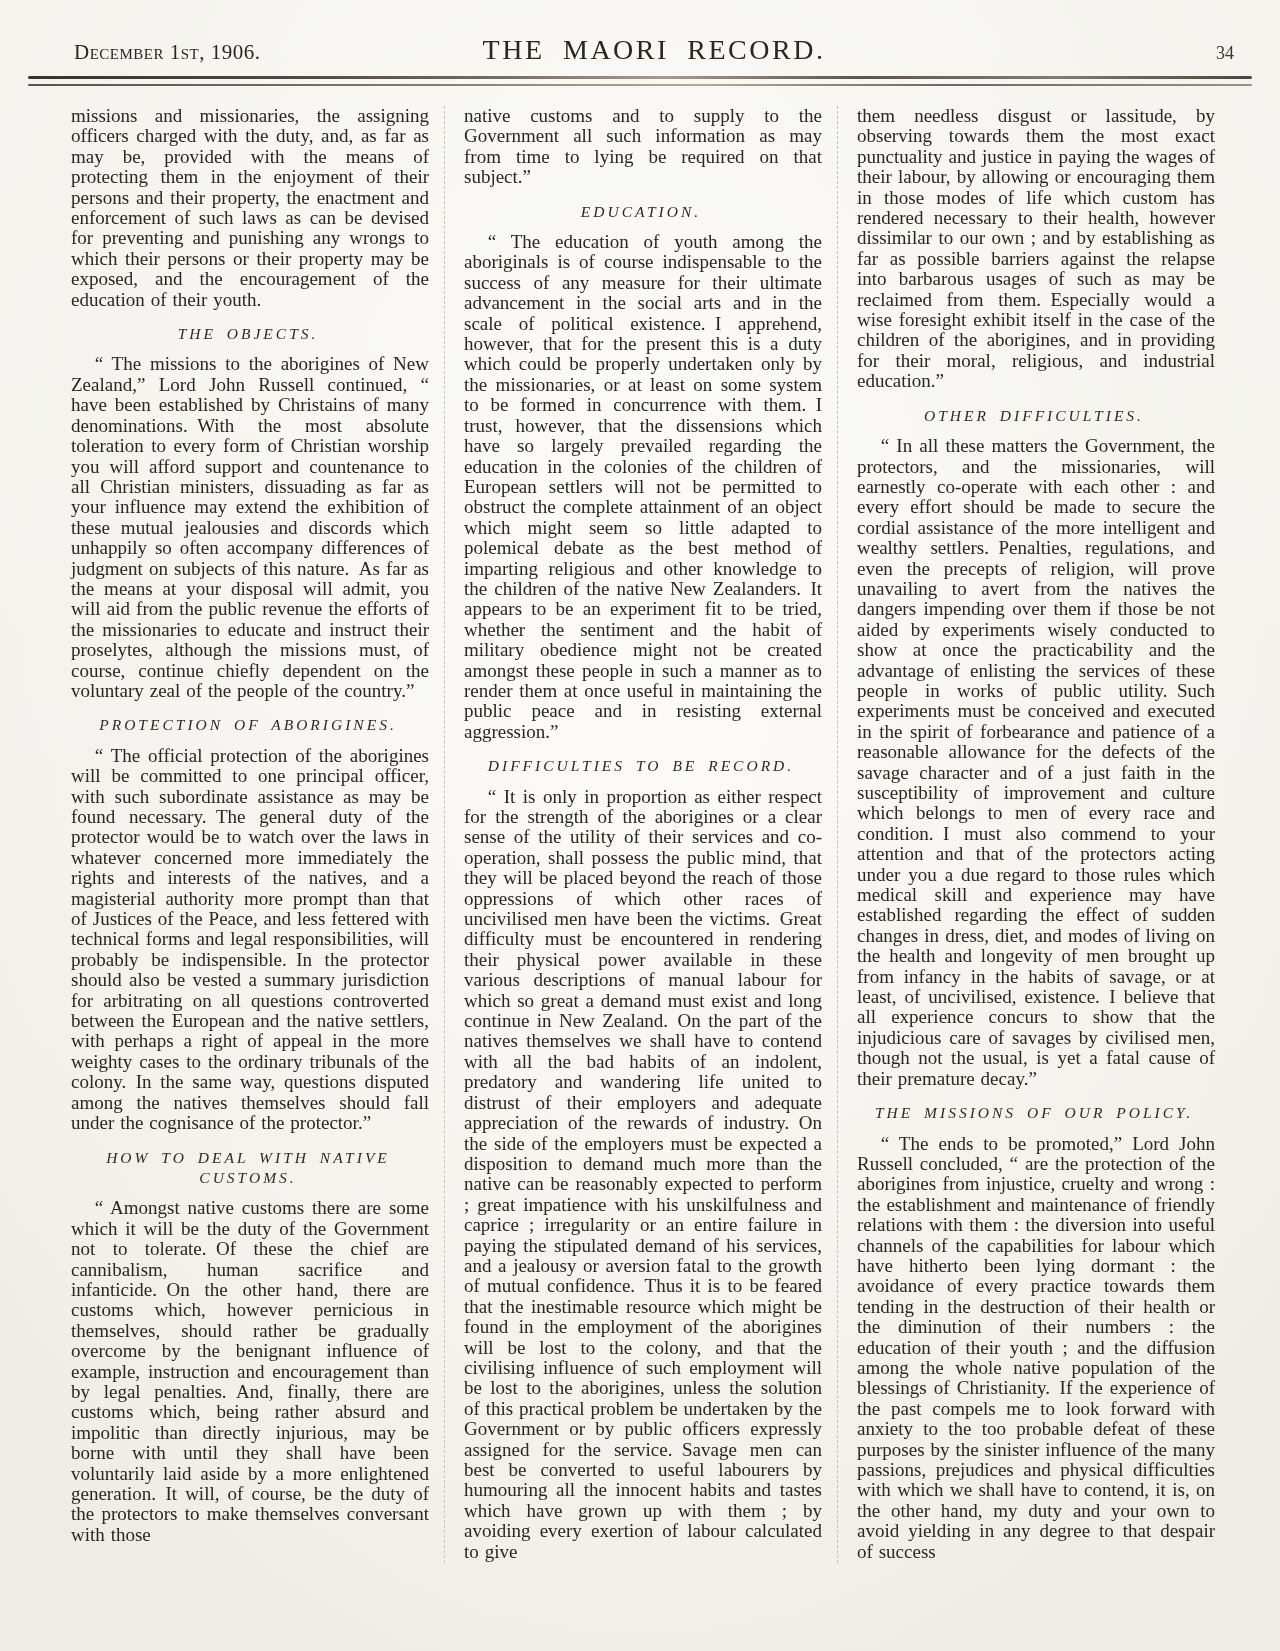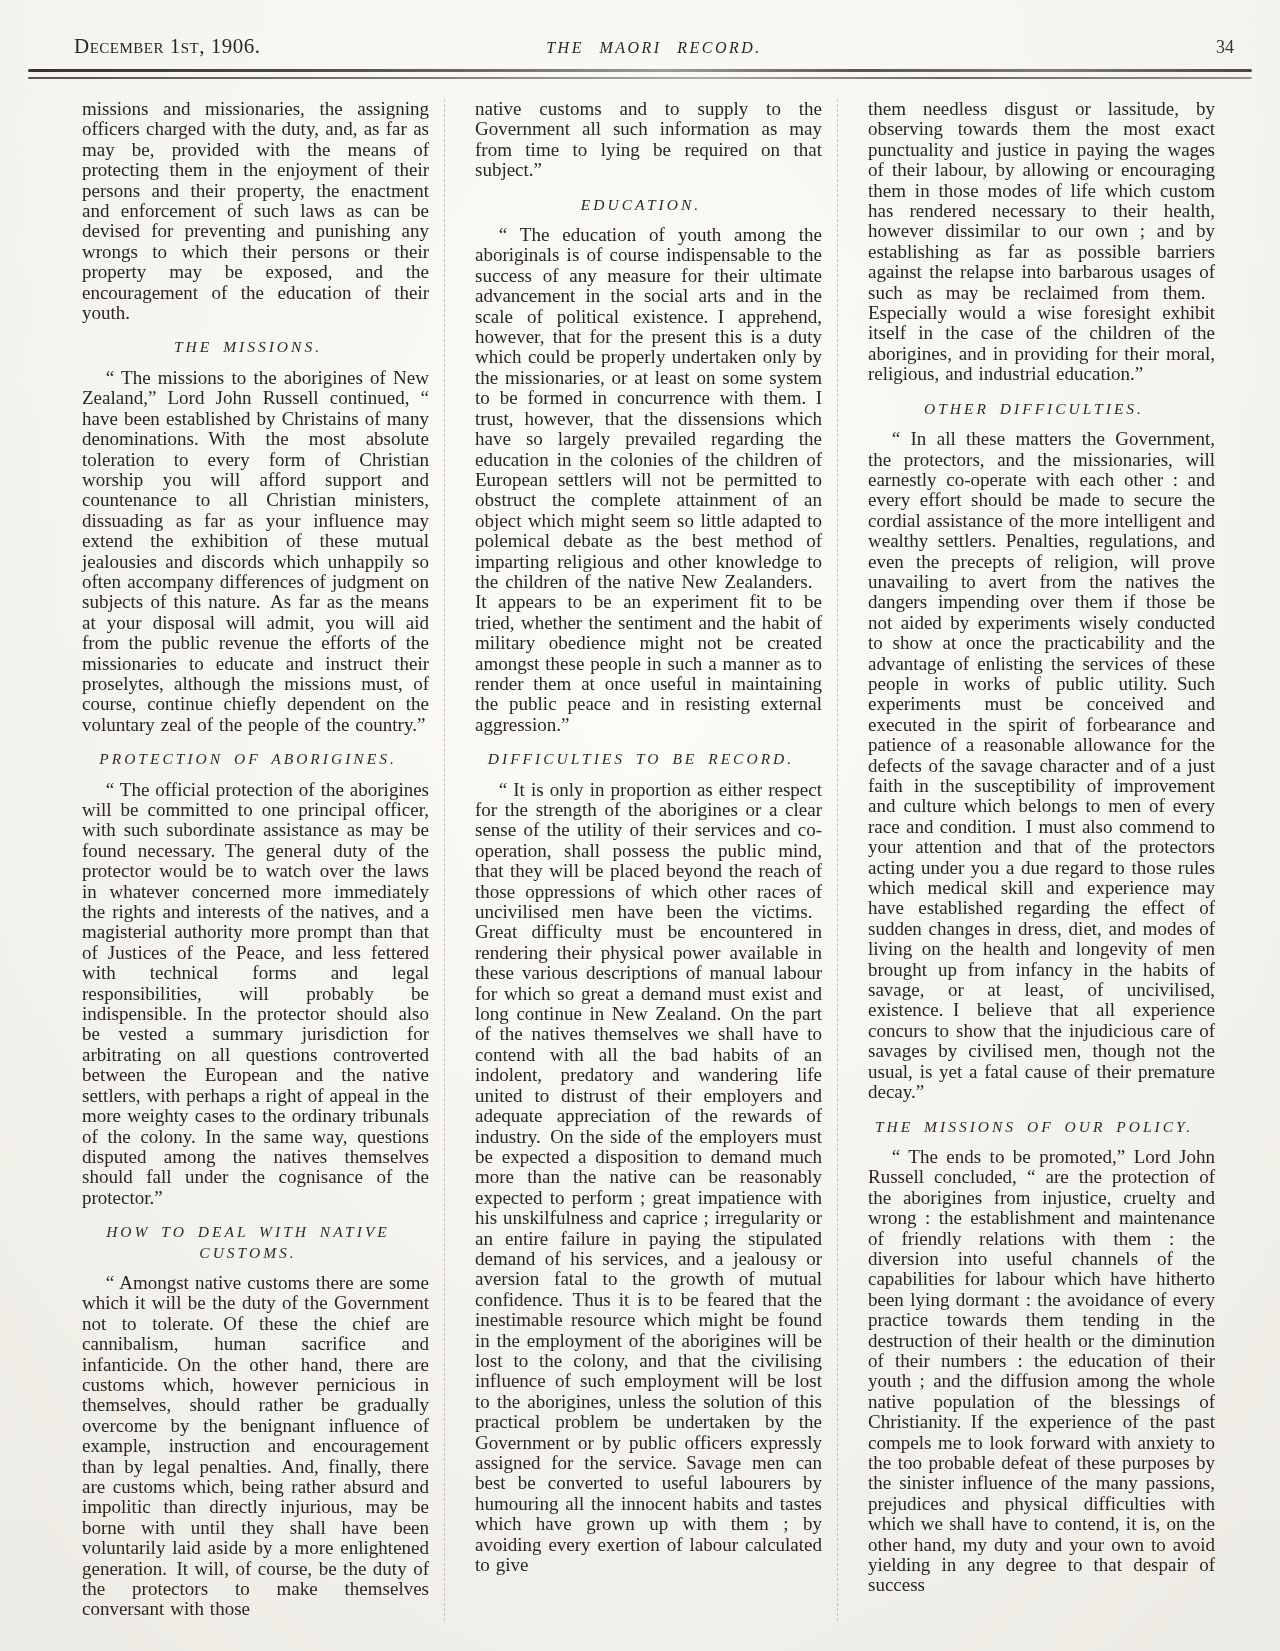--- a/index.html
+++ b/index.html
@@ -29,24 +29,23 @@
   }
   .m-date {
     flex: 1;
     font-variant: small-caps;
     font-size: 21px;
     letter-spacing: 0.5px;
   }
   .m-title {
     flex: 1.4;
     text-align: center;
-    font-size: 16px;
+    font-size: 28px;
     letter-spacing: 2.5px;
     word-spacing: 9px;
-    font-style: italic;
   }
   .m-page-num {
     flex: 1;
     text-align: right;
     font-size: 18px;
     color: #3a362f;
   }
   .rules {
     margin: 10px 28px 0 28px;
   }
@@ -71,21 +70,21 @@
     padding: 0 15px;
     text-align: justify;
     font-size: 19px;
     line-height: 20.4px;
     word-spacing: 0.06em;
   }
   .col + .col {
     border-left: 1px dashed #c8c2b4;
   }
   .para {
-    margin: 0 0 1px 15px;
+    margin: 0 0 1px 4px;
     text-indent: 1.25em;
   }
   .para.no-ind {
     text-indent: 0;
   }
   .sec-h {
     text-align: center;
     font-size: 15.5px;
     letter-spacing: 3px;
     word-spacing: 4px;
@@ -104,21 +103,21 @@
     <div class="m-title">THE  MAORI  RECORD.</div>
     <div class="m-page-num">34</div>
   </div>
   <div class="rules">
     <div class="rule-thick"></div>
     <div class="rule-thin"></div>
   </div>
   <div class="columns">
       <div class="col">
         <p class="para no-ind">missions and missionaries, the assigning officers charged with the duty, and, as far as may be, provided with the means of protecting them in the enjoyment of their persons and their property, the enactment and enforcement of such laws as can be devised for preventing and punishing any wrongs to which their persons or their property may be exposed, and the encouragement of the education of their youth.</p>
-        <div class="sec-h">THE MISSIONS.</div>
+        <div class="sec-h">THE OBJECTS.</div>
         <p class="para">“ The missions to the aborigines of New Zealand,” Lord John Russell continued, “ have been established by Christains of many denominations. With the most absolute toleration to every form of Christian worship you will afford support and countenance to all Christian ministers, dissuading as far as your influence may extend the exhibition of these mutual jealousies and discords which unhappily so often accompany differences of judgment on subjects of this nature. As far as the means at your disposal will admit, you will aid from the public revenue the efforts of the missionaries to educate and instruct their proselytes, although the missions must, of course, continue chiefly dependent on the voluntary zeal of the people of the country.”</p>
         <div class="sec-h">PROTECTION OF ABORIGINES.</div>
         <p class="para">“ The official protection of the aborigines will be committed to one principal officer, with such subordinate assistance as may be found necessary. The general duty of the protector would be to watch over the laws in whatever concerned more immediately the rights and interests of the natives, and a magisterial authority more prompt than that of Justices of the Peace, and less fettered with technical forms and legal responsibilities, will probably be indispensible. In the protector should also be vested a summary jurisdiction for arbitrating on all questions controverted between the European and the native settlers, with perhaps a right of appeal in the more weighty cases to the ordinary tribunals of the colony. In the same way, questions disputed among the natives themselves should fall under the cognisance of the protector.”</p>
         <div class="sec-h">HOW TO DEAL WITH NATIVE CUSTOMS.</div>
         <p class="para">“ Amongst native customs there are some which it will be the duty of the Government not to tolerate. Of these the chief are cannibalism, human sacrifice and infanticide. On the other hand, there are customs which, however pernicious in themselves, should rather be gradually overcome by the benignant influence of example, instruction and encouragement than by legal penalties. And, finally, there are customs which, being rather absurd and impolitic than directly injurious, may be borne with until they shall have been voluntarily laid aside by a more enlightened generation. It will, of course, be the duty of the protectors to make themselves conversant with those</p>
       </div>
       <div class="col">
         <p class="para no-ind">native customs and to supply to the Government all such information as may from time to lying be required on that subject.”</p>
         <div class="sec-h">EDUCATION.</div>
         <p class="para">“ The education of youth among the aboriginals is of course indispensable to the success of any measure for their ultimate advancement in the social arts and in the scale of political existence. I apprehend, however, that for the present this is a duty which could be properly undertaken only by the missionaries, or at least on some system to be formed in concurrence with them. I trust, however, that the dissensions which have so largely prevailed regarding the education in the colonies of the children of European settlers will not be permitted to obstruct the complete attainment of an object which might seem so little adapted to polemical debate as the best method of imparting religious and other knowledge to the children of the native New Zealanders. It appears to be an experiment fit to be tried, whether the sentiment and the habit of military obedience might not be created amongst these people in such a manner as to render them at once useful in maintaining the public peace and in resisting external aggression.”</p>

